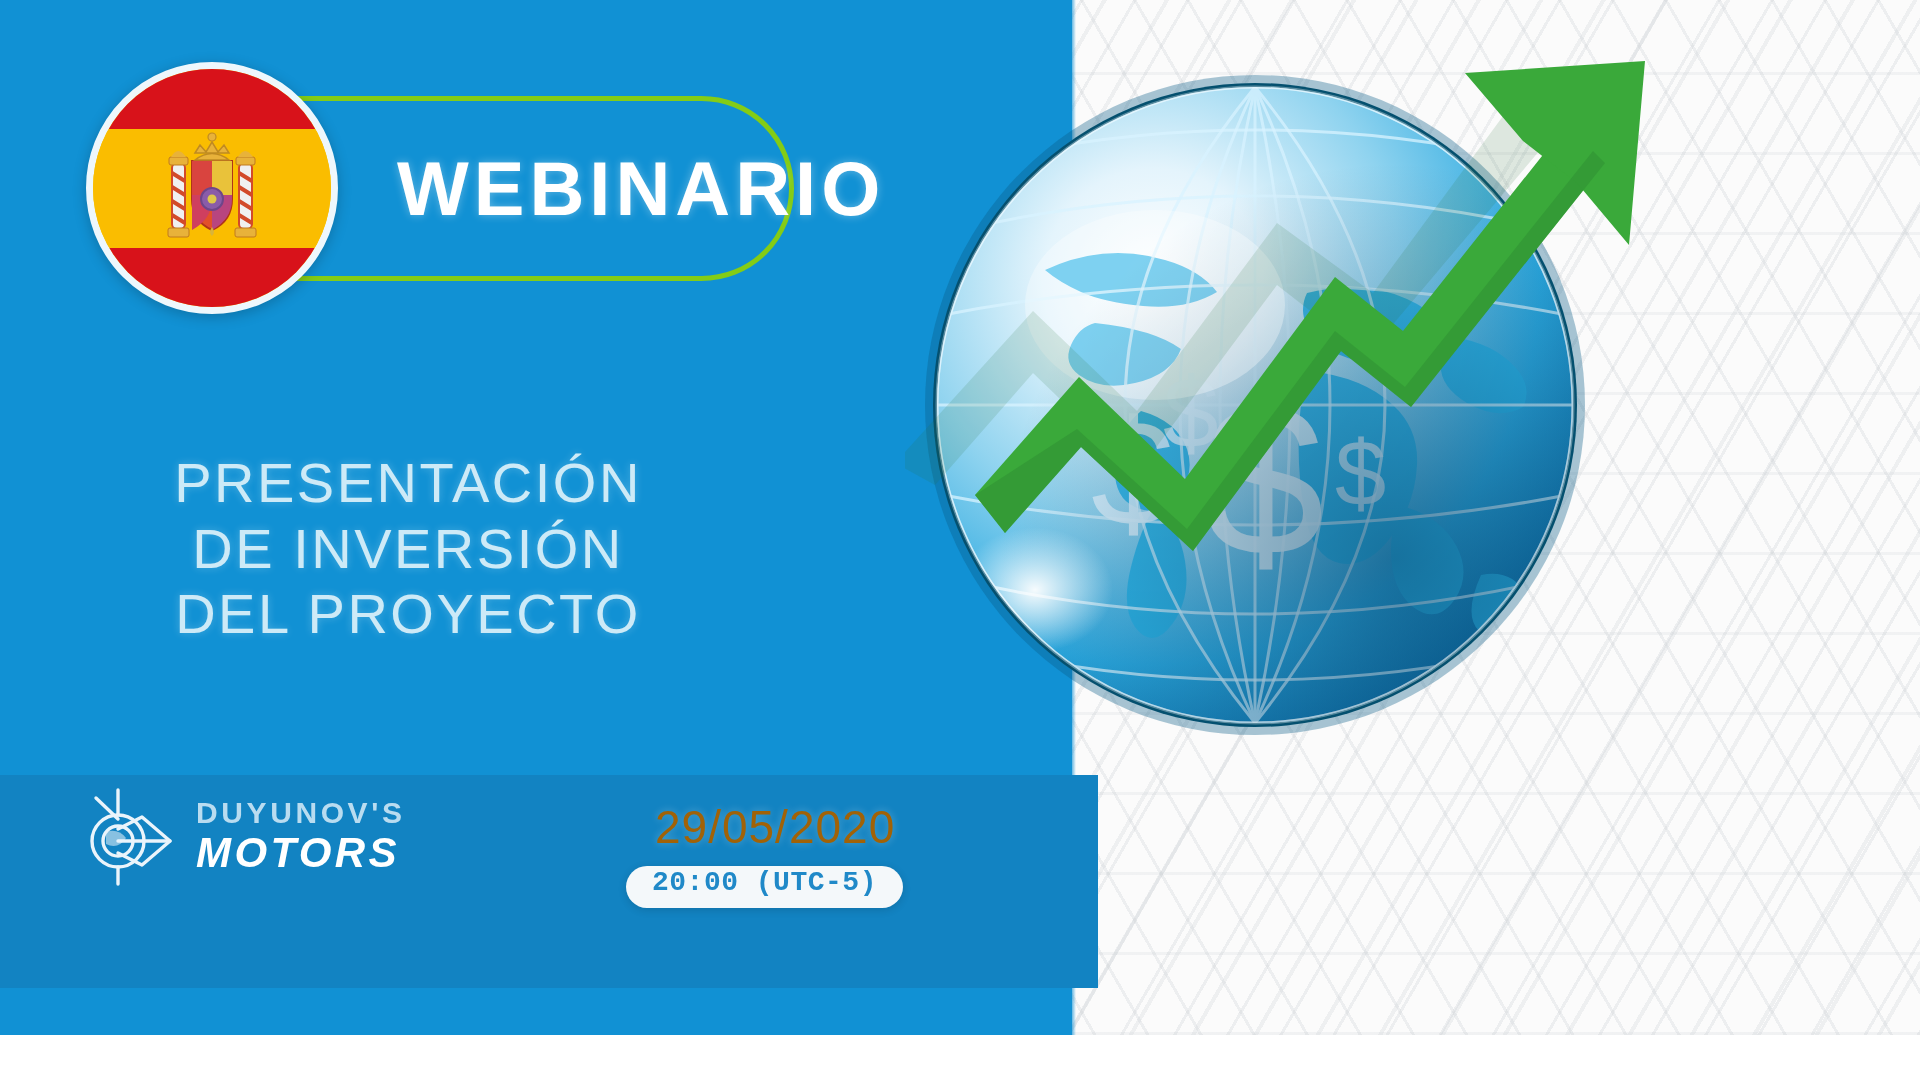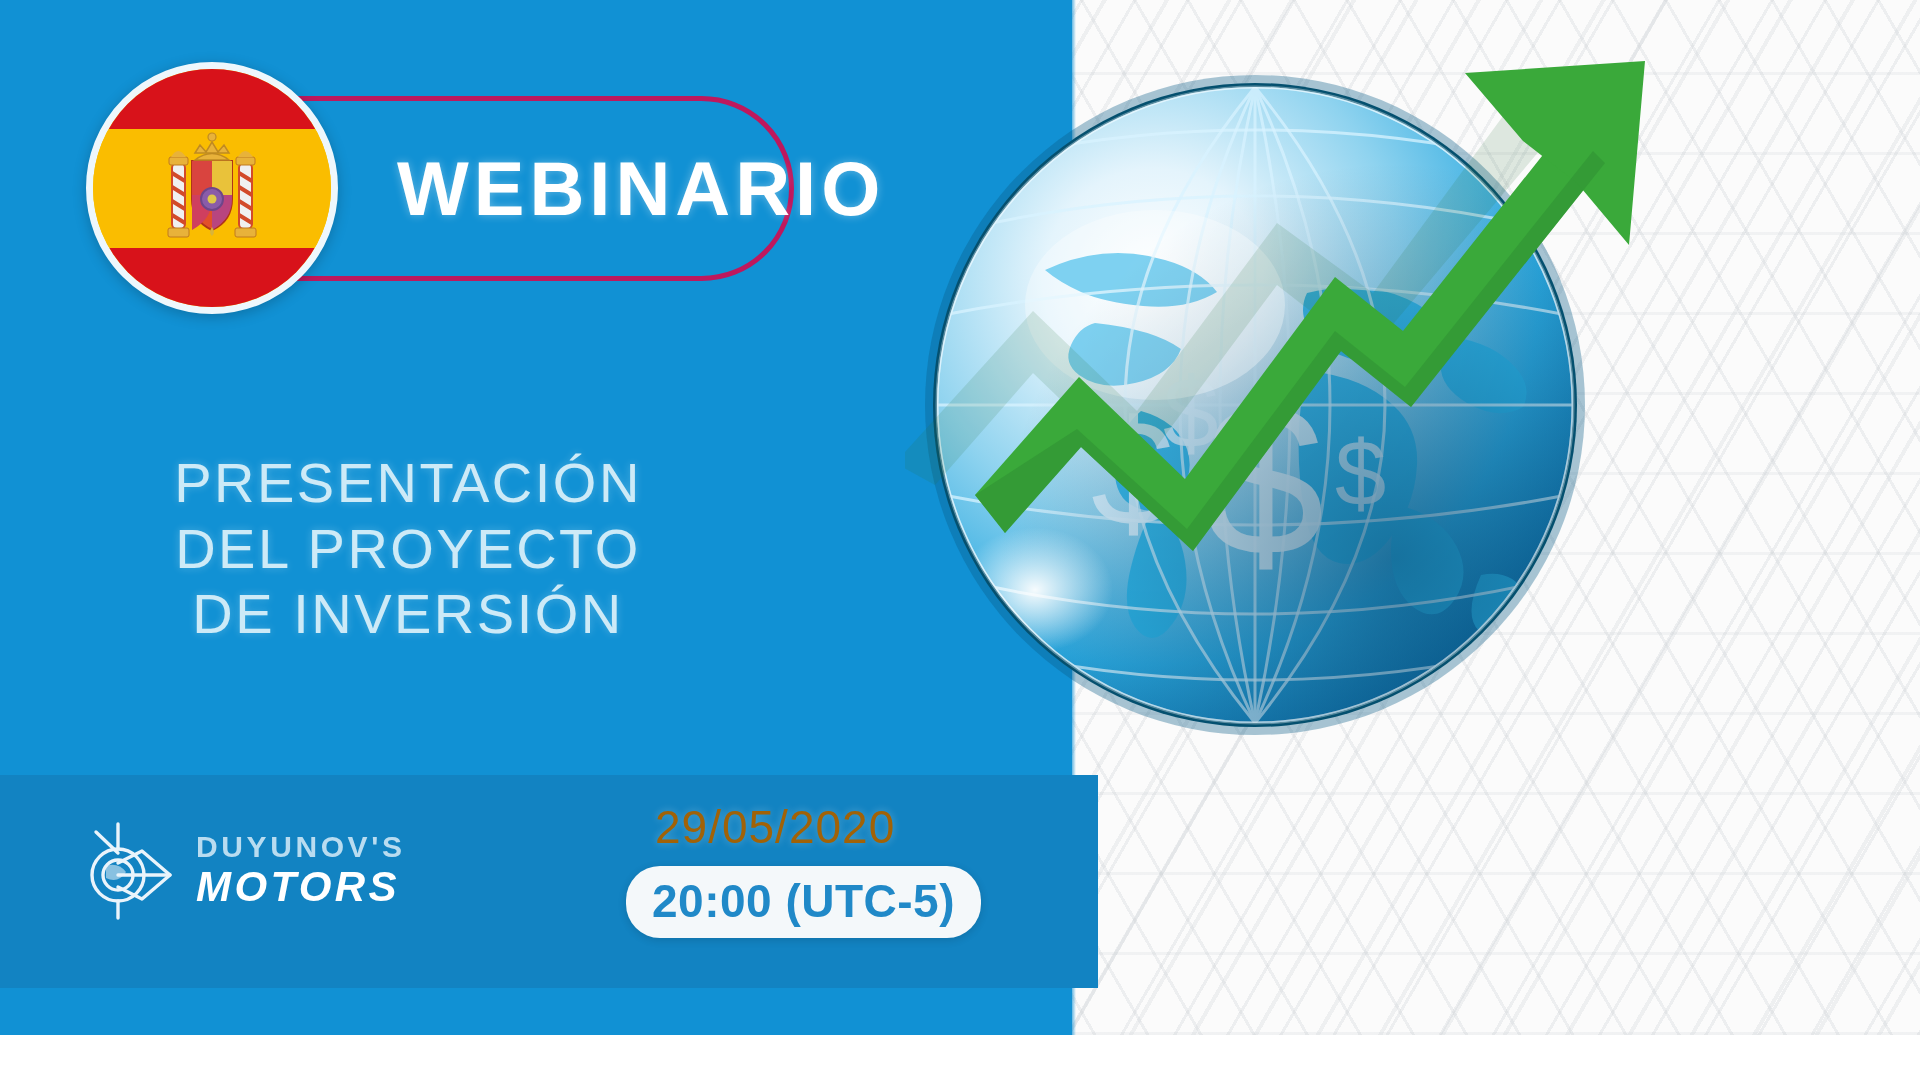--- a/index.html
+++ b/index.html
@@ -47,21 +47,21 @@
   
   .dark-band{
     position:absolute;left:0;top:775px;width:1098px;height:213px;
     background:#1283c2;
   }
 
   
   .webinar-pill{
     position:absolute;left:122px;top:96px;
     width:672px;height:185px;
-    border:5px solid #be185d;
+    border:5px solid #84cc16;
     border-radius:94px;
     box-sizing:border-box;
     display:flex;align-items:center;
     background:transparent;
     text-align:center;
   }
   .webinar-label{
     margin-left:270px;
     color:#ffffff;
     font-size:76px;
@@ -92,43 +92,44 @@
     color:#cdeaf7;
     font-size:56px;
     font-weight:normal;
     letter-spacing:2.5px;
     line-height:1.17;
     text-shadow:0 0 9px rgba(220,245,255,.30);
   }
   .heading div{white-space:nowrap;text-align:center;}
 
   
-  .logo-block{position:absolute;left:84px;top:820px;display:flex;align-items:center;}
+  .logo-block{position:absolute;left:84px;top:786px;display:flex;align-items:center;}
   .logo-mark{width:92px;height:100px;flex:0 0 auto;}
   .logo-words{margin-left:20px;line-height:1;}
   .logo-top{
     color:#b9dcf0;font-size:30px;font-weight:bold;letter-spacing:3.6px;
   }
   .logo-bot{
     color:#ffffff;font-size:42px;font-weight:bold;letter-spacing:3.4px;margin-top:4px;font-style:italic;
   }
 
   
   .date-text{
     position:absolute;left:655px;top:800px;
     color:#a16207;font-size:46px;font-weight:normal;letter-spacing:1px;
     text-shadow:0 0 8px rgba(255,255,255,.3);
   }
   .time-pill{
     position:absolute;left:626px;top:866px;
     background:#f4f8fa;
     border-radius:34px;
-    padding:8px 26px 10px 26px;
-    color:#2089c8;font-size:46px;font-weight:bold;letter-spacing:.5px;
+    padding:1px 26px 10px 26px;
+    color:#2089c8;font-size:28px;font-weight:bold;letter-spacing:.5px;
     box-shadow:0 2px 8px rgba(0,0,0,.14);
+    font-family:Liberation Mono, monospace;
   }
 
   
   .globe-wrap{position:absolute;left:905px;top:55px;width:760px;height:790px;}
   .globe{position:absolute;left:0;top:0;width:700px;height:700px;}
   .arrow-svg{position:absolute;left:0;top:0;width:760px;height:790px;}
 </style>
 </head>
 <body>
 
@@ -177,22 +178,22 @@
       <path d="M31 31 q17 -13 34 0 z" fill="#e8b23a" stroke="#bf8a22" stroke-width="1.5"></path>
       <path d="M31 24 l5 -8 l6 7 l6 -10 l6 10 l6 -7 l5 8 z" fill="#e8b23a" stroke="#bf8a22" stroke-width="1.5"></path>
       <circle cx="48" cy="8" r="4" fill="#e8b23a" stroke="#bf8a22" stroke-width="1.2"></circle>
 
       <path d="M48 98 q4 6 0 9 q-4 -3 0 -9 z" fill="#d8b43a"></path>
     </svg>
   </div>
 
   <div class="heading">
     <div>PRESENTACIÓN</div>
+    <div>DE INVERSIÓN</div>
     <div>DEL PROYECTO</div>
-    <div>DE INVERSIÓN</div>
   </div>
 
   <div class="logo-block">
     <svg class="logo-mark" viewBox="0 0 92 100">
       <g fill="none" stroke="#eaf4fb" stroke-width="3.4" stroke-linejoin="round" stroke-linecap="round">
         <circle cx="34" cy="55" r="26"></circle>
         <circle cx="34" cy="55" r="15"></circle>
         <path d="M34 4 L34 29"></path>
         <path d="M34 81 L34 98"></path>
         <path d="M12 12 L34 33"></path>

